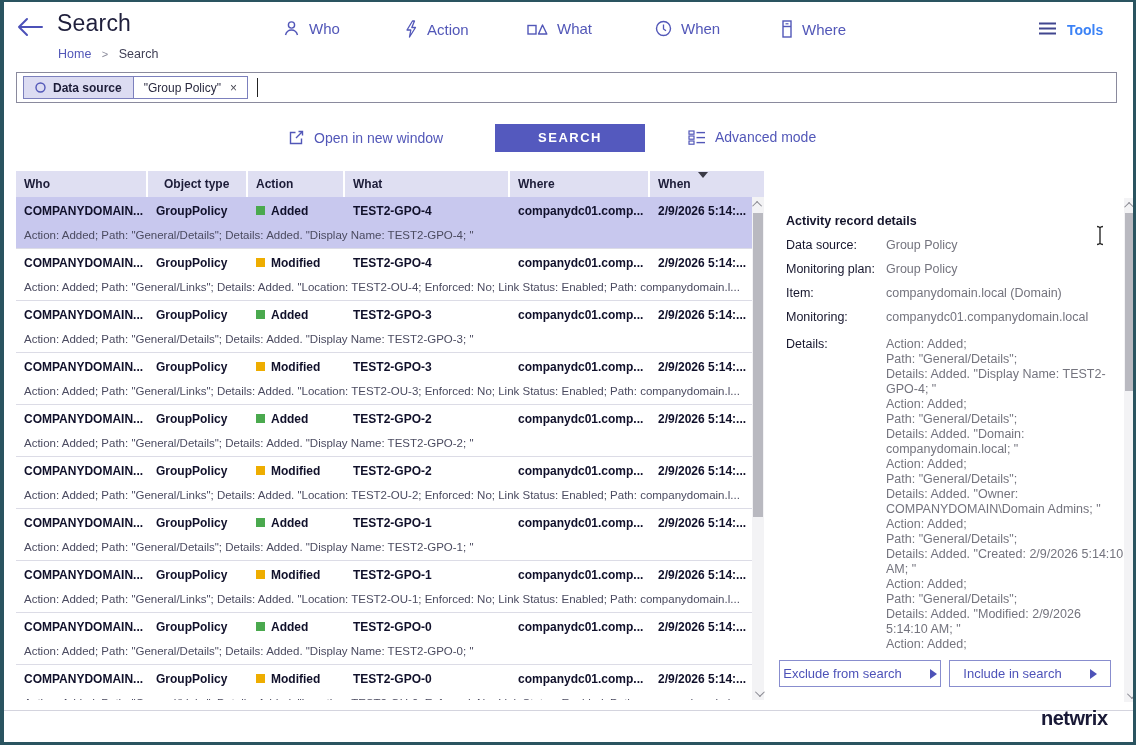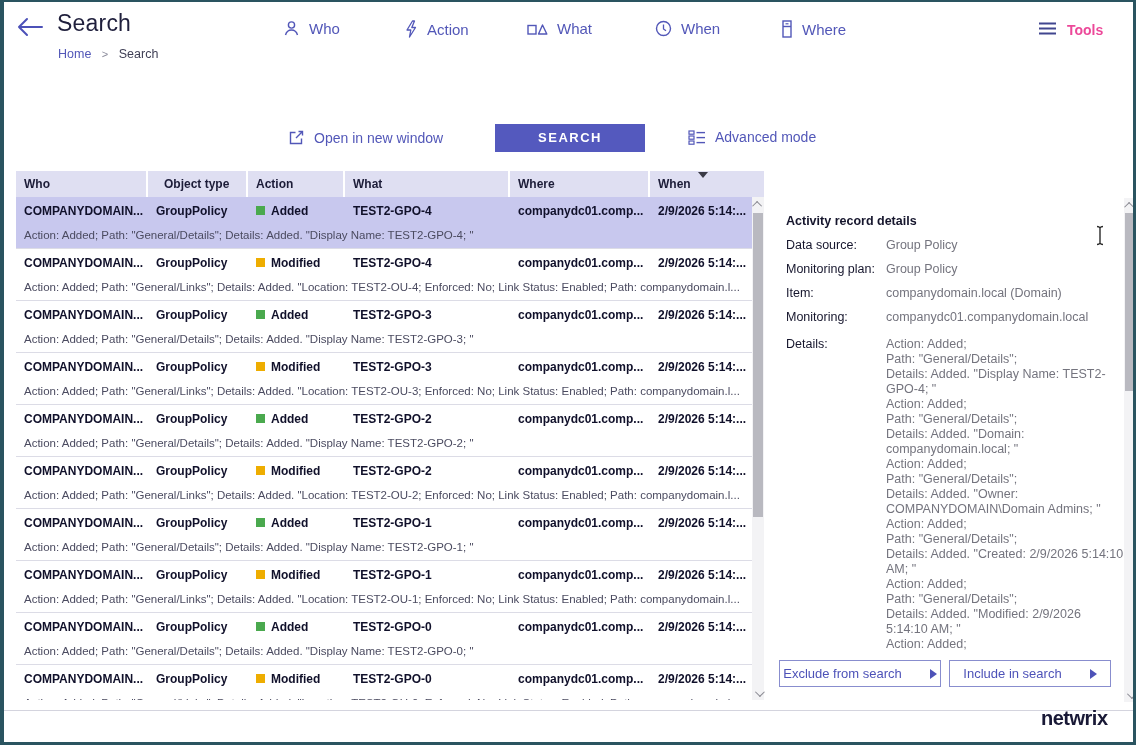--- a/index.html
+++ b/index.html
@@ -12,21 +12,21 @@
   .edge.bottom { left:0; bottom:0; width:1136px; height:3px; }
 
   
   .back-btn { position:absolute; left:16px; top:16px; width:30px; height:22px; cursor:pointer; color:#4c51b8; }
   .page-title { position:absolute; left:57px; top:10px; font-size:23px; color:#1f1f3c; letter-spacing:.2px; }
   .breadcrumb { position:absolute; left:58px; top:47px; font-size:12.5px; color:#3f3f55; }
   .breadcrumb .crumb-link { color:#5257b8; cursor:pointer; }
   .breadcrumb .sep { color:#8a8a9a; margin:0 7px; font-size:11px; }
   .nav-item { position:absolute; top:20px; display:flex; align-items:center; gap:9px; color:#5257b8; font-size:15px; cursor:pointer; }
   .nav-item .icon { display:flex; align-items:center; }
-  .tools-item { position:absolute; left:1038px; top:21px; display:flex; align-items:center; gap:10px; color:#ec4899; font-size:14px; font-weight:bold; cursor:pointer; }
+  .tools-item { position:absolute; left:1038px; top:21px; display:flex; align-items:center; gap:10px; color:#3b82f6; font-size:14px; font-weight:bold; cursor:pointer; }
 
   
   .search-box { position:absolute; left:16px; top:72px; width:1101px; height:31px; border:1px solid #8a8a9d; background:#fff; display:flex; align-items:center; padding-left:6px; }
   .filter-chip { display:flex; align-items:stretch; height:23px; border:1px solid #7c80bd; }
   .chip-cat { display:flex; align-items:center; gap:7px; background:#dcdcf2; padding:0 11px; border-right:1px solid #7c80bd; font-size:12px; font-weight:bold; color:#1c1c38; cursor:pointer; }
   .chip-val { display:flex; align-items:center; gap:9px; background:#fff; padding:0 10px; font-size:12px; color:#2a2a40; cursor:pointer; }
   .chip-x { color:#4a4a55; font-size:12px; cursor:pointer; }
   .caret { width:1px; height:19px; background:#222; margin-left:9px; }
 
   
@@ -139,20 +139,35 @@
     </div>
   <div class="tools-item">
     <span class="icon">
       <svg width="19" height="15" viewBox="0 0 19 15" fill="none">
           <path d="M1 2.5 H18 M1 7.5 H18 M1 12.5 H18" stroke="#41468f" stroke-width="2.2"></path>
         </svg>
     </span>
     <span>Tools</span>
   </div>
 
+  <div class="search-box">
+    <div class="filter-chip">
+      <div class="chip-cat">
+        <svg width="11" height="11" viewBox="0 0 11 11" fill="none">
+            <circle cx="5.5" cy="5.5" r="4.5" stroke="#5257b8" stroke-width="1.4"></circle>
+          </svg>
+        <span>Data source</span>
+      </div>
+      <div class="chip-val">
+        <span>"Group Policy"</span>
+        <span class="chip-x">×</span>
+      </div>
+    </div>
+    <div class="caret"></div>
+  </div>
 
   <div class="link-row-item" style="left:288px; top:129px;">
     <svg width="17" height="17" viewBox="0 0 17 17" fill="none">
       <path d="M13.5 9.5 V14.5 H2.5 V3.5 H7.5" stroke="#5257b8" stroke-width="1.4"></path>
       <path d="M10.5 2.5 H14.5 V6.5 M14.5 2.5 L8 9" stroke="#5257b8" stroke-width="1.4"></path>
     </svg>
     <span>Open in new window</span>
   </div>
   <div class="search-button">SEARCH</div>
   <div class="link-row-item" style="left:688px; top:129px;">

